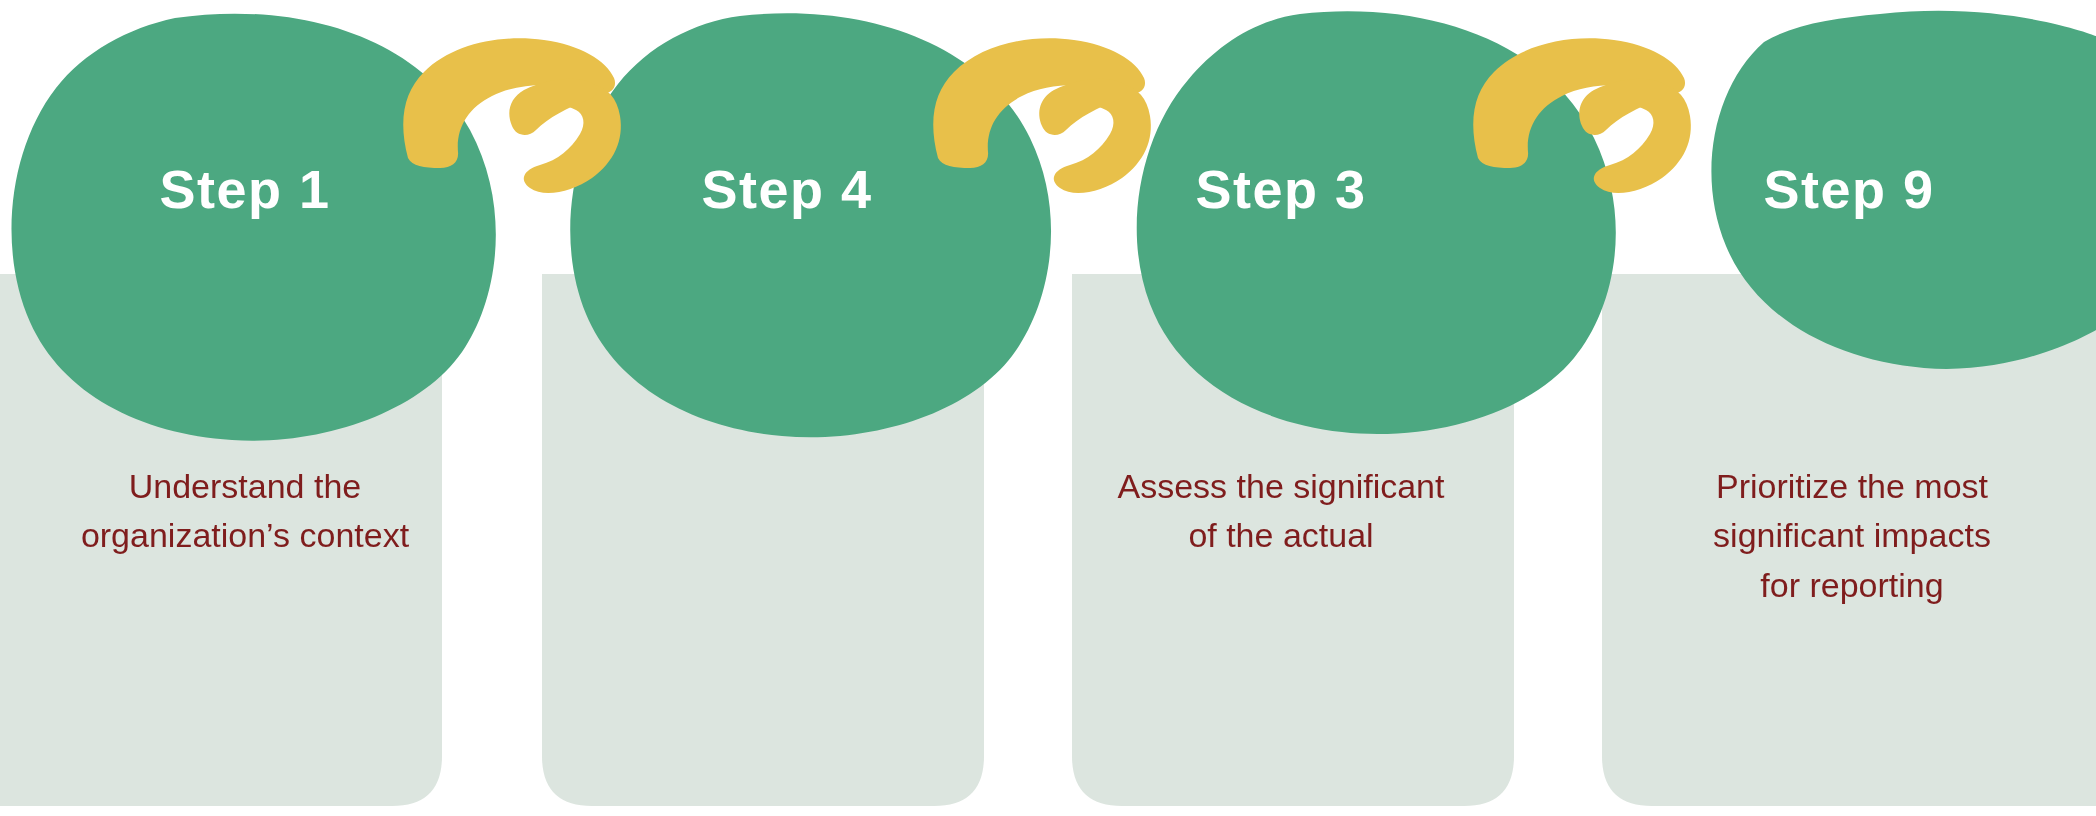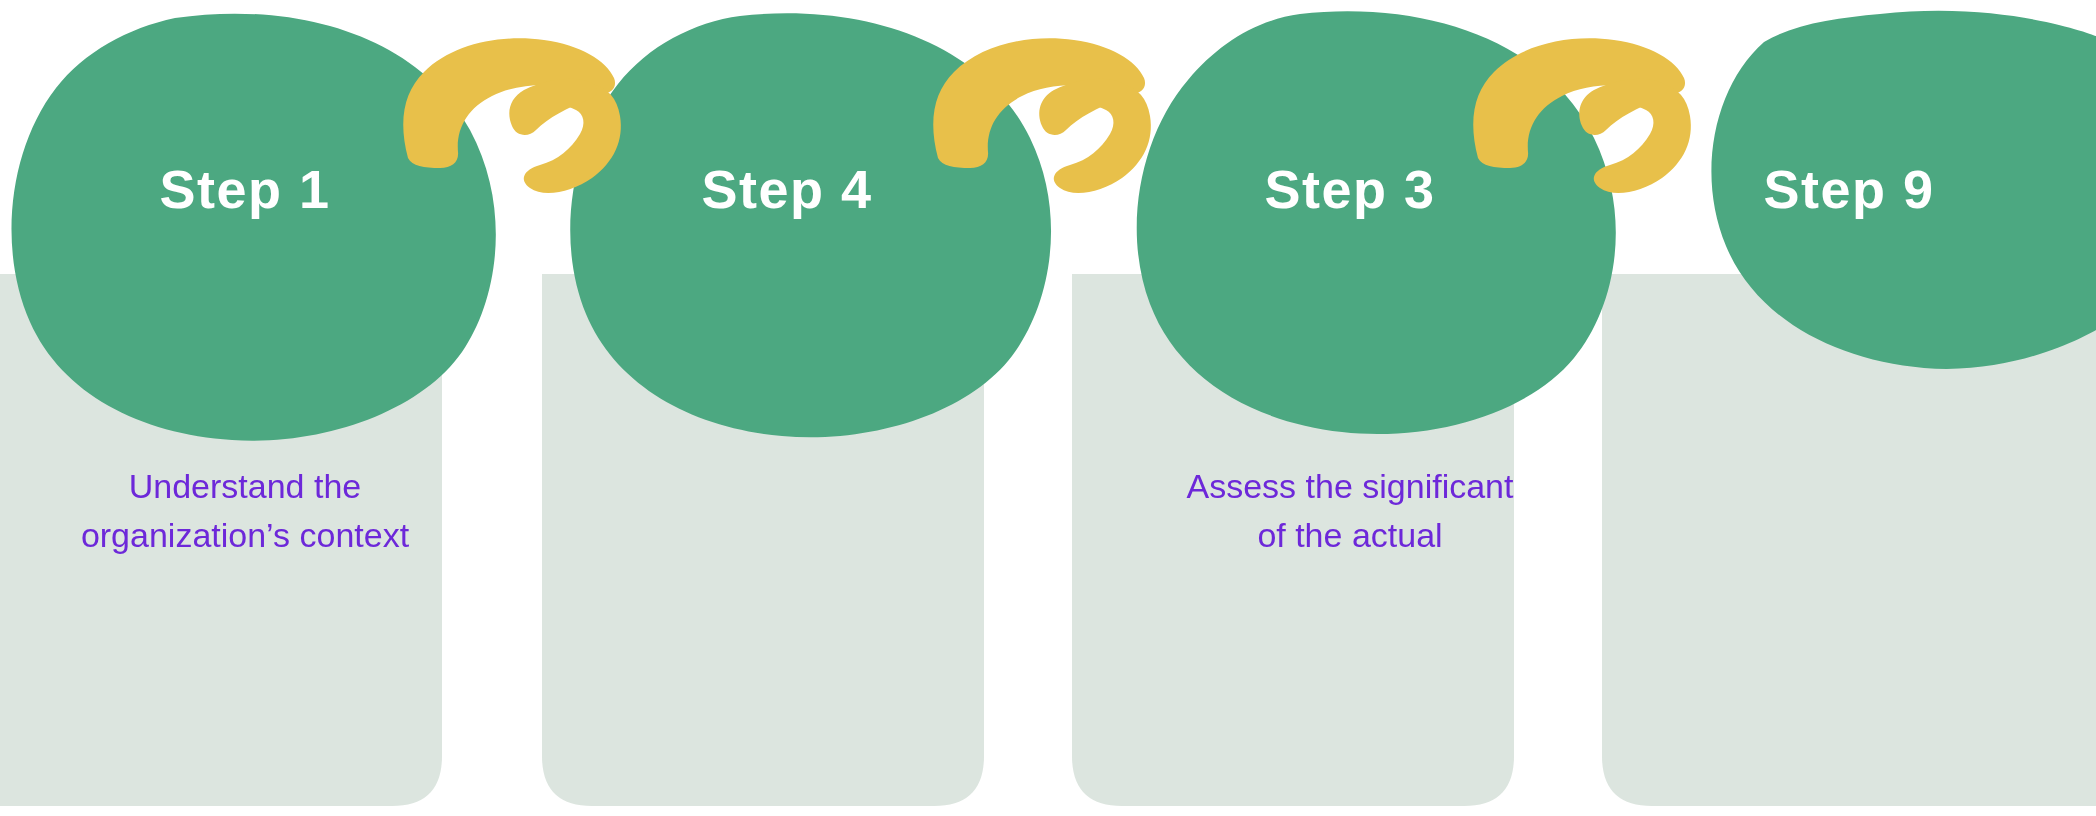--- a/index.html
+++ b/index.html
@@ -46,21 +46,21 @@
     line-height: 1.1;
     white-space: nowrap;
     margin-top: 12px;
   }
   .step-caption {
     position: absolute;
     left: 42px;
     width: 406px;
     top: 462px;
     text-align: center;
-    color: #6d28d9;
+    color: #7f1d1d;
     font-size: 34px;
     font-weight: normal;
     line-height: 1.45;
     font-family: "Liberation Sans", sans-serif;
   }
   .step-caption .cap-line {
     display: block;
   }
 </style>
 </head>
@@ -197,25 +197,30 @@
     <div class="step-caption">
       <span class="cap-line">Understand the</span>
       <span class="cap-line">organization’s context</span>
     </div>
   </div>
 
   <div class="step-col" style="left:542px;">
     <div class="step-title">Step 4</div>
   </div>
 
-  <div class="step-col" style="left:1105px;">
+  <div class="step-col" style="left:1036px;">
     <div class="step-title">Step 3</div>
     <div class="step-caption" style="left:20px;width:450px;">
       <span class="cap-line">Assess the significant</span>
       <span class="cap-line">of the actual</span>
     </div>
   </div>
 
   <div class="step-col" style="left:1602px;width:494px;">
     <div class="step-title">Step 9</div>
+    <div class="step-caption" style="left:30px;width:440px;">
+      <span class="cap-line">Prioritize the most</span>
+      <span class="cap-line">significant impacts</span>
+      <span class="cap-line">for reporting</span>
+    </div>
   </div>
 
 </div>
 
 </body></html>

